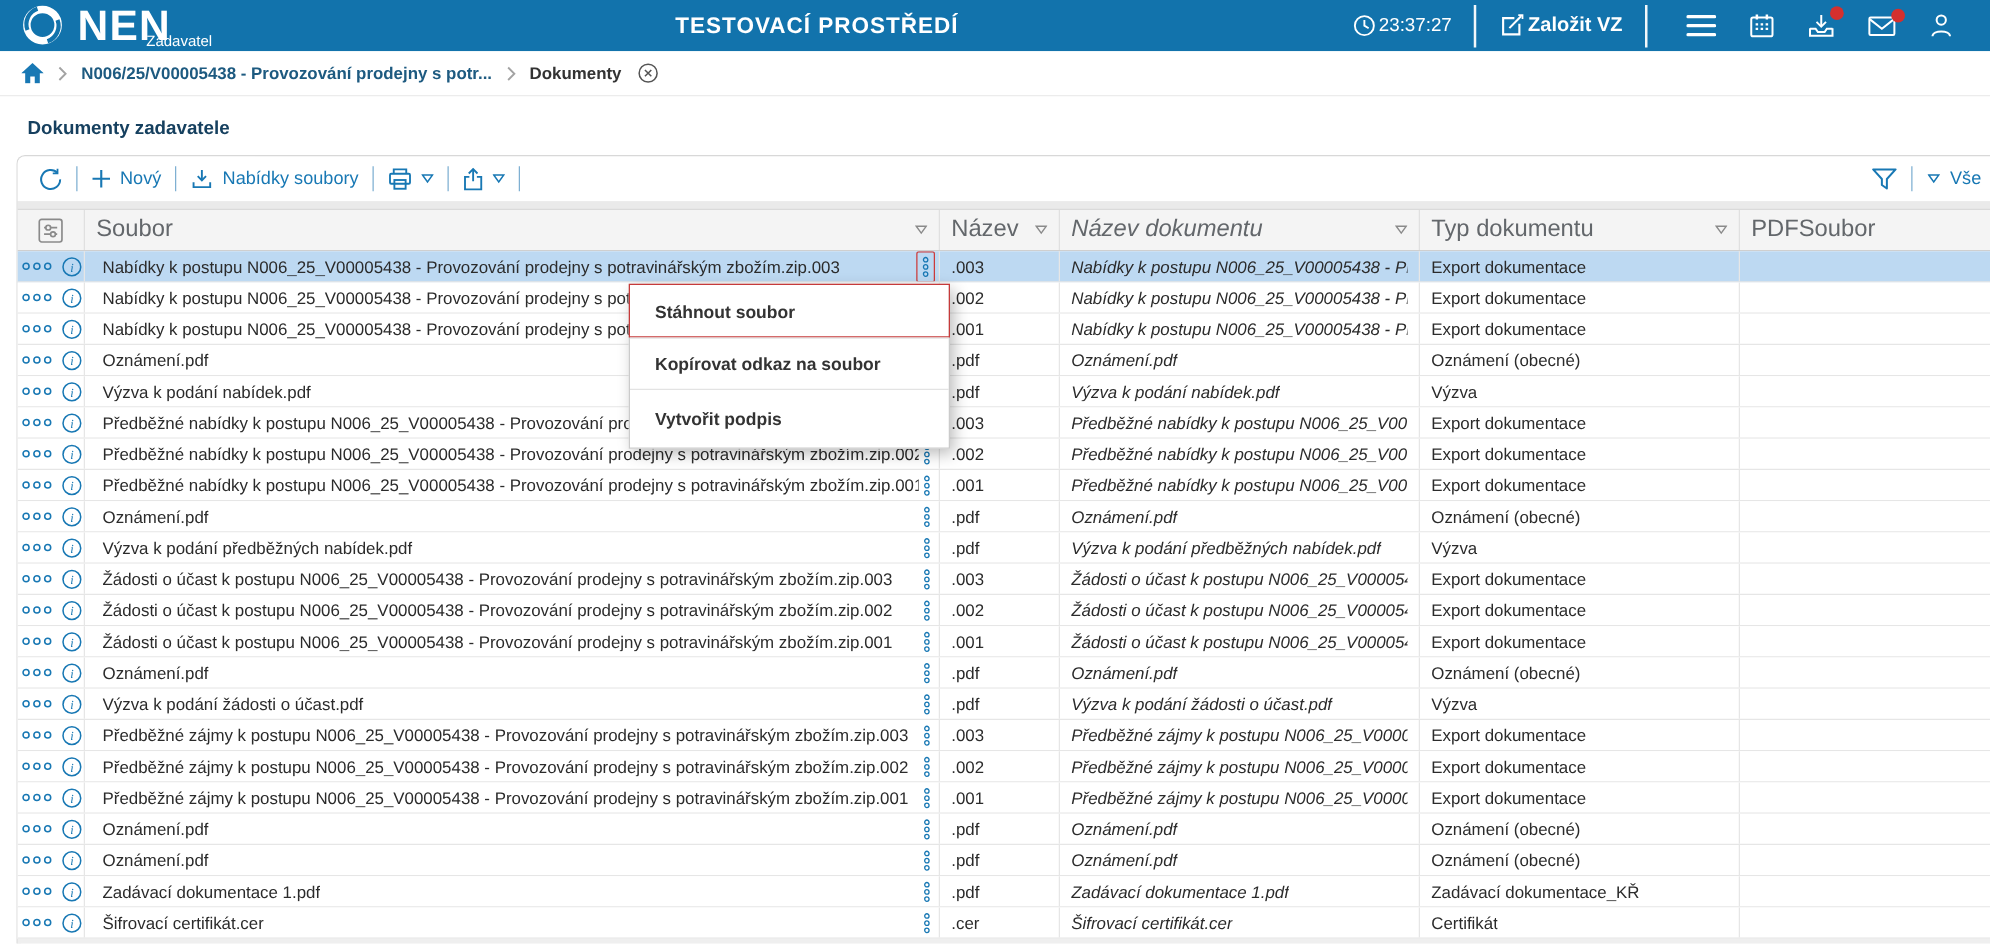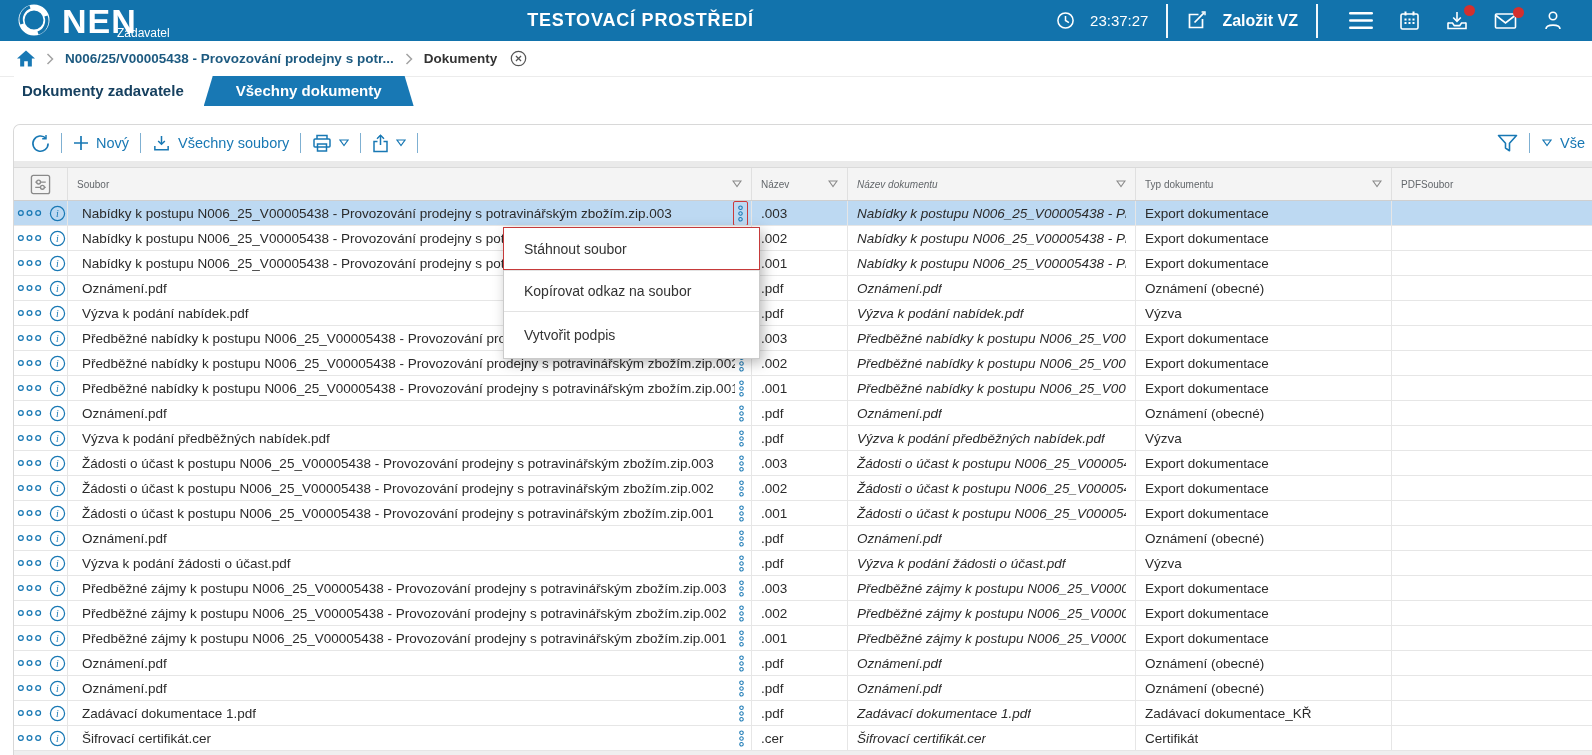--- a/index.html
+++ b/index.html
@@ -14,38 +14,38 @@
   .topbar {
     position:absolute; top:0; left:0; right:0; height:41px;
     background:#1273ac; color:#fff; display:flex; align-items:center;
   }
   .logo-wrap { position:relative; display:flex; align-items:center; padding-left:16px; width:225px; height:100%; }
   .logo-swirl { margin-right:10px; margin-top:-2px; }
   .logo-text { font-weight:bold; font-size:34px; letter-spacing:1px; line-height:36px; }
   .logo-sub { position:absolute; left:117px; bottom:1px; font-size:12px; font-weight:normal; }
   .bar-title { flex:1; text-align:center; font-weight:bold; font-size:18px; letter-spacing:.8px; white-space:nowrap; }
   .bar-right { display:flex; align-items:center; padding-right:16px; }
-  .bar-group { display:flex; align-items:center; gap:15px; white-space:nowrap; }
+  .bar-group { display:flex; align-items:center; gap:2px; white-space:nowrap; }
   .bar-time { font-size:15px; }
   .bar-create { font-weight:bold; font-size:16px; }
   .bar-divider { width:2px; height:34px; background:rgba(255,255,255,.95); margin:0 18px; }
   .bar-icon { position:relative; margin:0 13px; cursor:pointer; }
   .badge { position:absolute; top:-5px; right:-7px; width:11px; height:11px; border-radius:50%; background:#d4302e; }
 
   
   .breadcrumb {
     position:absolute; top:41px; left:0; right:0; height:36px; background:#fff;
     border-bottom:1px solid #ececec; display:flex; align-items:center; padding-left:17px; gap:11px;
   }
   .crumb { font-weight:bold; font-size:13.5px; color:#1d5a80; white-space:nowrap; }
   .crumb-current { color:#333; }
   .crumb-close { margin-left:2px; cursor:pointer; }
 
   
-  .tabbar { position:absolute; top:76px; left:14px; height:30px; display:flex; z-index:3; }
+  .tabbar { position:absolute; top:88px; left:14px; height:30px; display:flex; z-index:3; }
   .tab { line-height:30px; font-weight:bold; font-size:15px; white-space:nowrap; cursor:pointer; }
   .tab-active { background:#fff; color:#16405f; padding:0 28px 0 8px; }
   .tab-blue {
     background:#1878b4; color:#fff; padding:0 32px; margin-left:-8px;
     clip-path:polygon(9px 0, calc(100% - 9px) 0, 100% 100%, 0 100%);
   }
 
   
   .panel {
     position:absolute; top:124px; left:13px; right:0; bottom:0; background:#efefef;
@@ -59,21 +59,21 @@
   .tbtn { display:flex; align-items:center; gap:7px; padding:0 11px; cursor:pointer; white-space:nowrap; }
   .tsep { width:1px; height:20px; background:#7fb0d2; }
   .toolbar-right { margin-left:auto; display:flex; align-items:center; }
   .filter-preset { display:flex; align-items:center; gap:8px; padding:0 0 0 12px; width:62px; overflow:hidden; cursor:pointer; }
 
   .gridtop { height:7px; background:#eaeaea; border-bottom:1px solid #dadada; }
 
   
   .thead {
     height:33px; display:flex; background:#f4f4f4; border-bottom:1px solid #cfcfcf;
-    color:#63676b; font-size:10px; align-items:stretch;
+    color:#63676b; font-size:19px; align-items:stretch;
   }
   .th { display:flex; align-items:center; padding:0 9px; border-right:1px solid #e0e0e0; }
   .th-label { flex:1; white-space:nowrap; overflow:hidden; }
   .c-actions { width:54px; }
   .c-file { width:684px; }
   .c-format { width:96px; }
   .c-name { width:288px;font-style:italic; }
   .c-type { width:256px; }
   .c-pdf { flex:1; border-right:none !important; }
   .th.c-actions { justify-content:center; padding:0; }
@@ -90,21 +90,21 @@
   .file-text { white-space:nowrap; overflow:hidden; }
   .cell-text { white-space:nowrap; overflow:hidden; }
   .vdots-wrap { display:inline-flex; align-items:center; padding:2px 3px; flex:none; }
   .trigger-box { border:1px solid #cc3a3a; border-radius:2px; }
 
   
   .menu {
     position:absolute; left:503px; top:227px; width:257px; background:#fff;
     border:1px solid #cbcbcb; box-shadow:3px 4px 12px rgba(0,0,0,.28); z-index:20;
   }
-  .menu-item { display:flex; align-items:center; padding-left:20px; font-size:14px; font-weight:normal; color:#333; cursor:pointer; }
+  .menu-item { display:flex; align-items:center; padding-left:20px; font-size:14px; font-weight:bold; color:#333; cursor:pointer; }
   .mi-1 { height:43px; border:1px solid #c63a3a; margin:-1px -1px 0 -1px; }
   .mi-2 { height:40px; }
   .mi-3 { height:46px; }
   .menu-sep { height:1px; background:#e3e3e3; }
 </style>
 </head>
 <body>
 
 <div class="topbar">
   <div class="logo-wrap">
@@ -201,21 +201,20 @@
   <span class="crumb-close">
     <svg width="17" height="17" viewBox="0 0 18 18" fill="none" stroke="#555" stroke-width="1.3">
       <circle cx="9" cy="9" r="7.6"></circle>
         <path d="M6.3 6.3 L11.7 11.7 M11.7 6.3 L6.3 11.7"></path>
     </svg>
   </span>
 </div>
 
 <div class="tabbar">
   <div class="tab tab-active">Dokumenty zadavatele</div>
-  <div class="tab tab-blue">Všechny dokumenty</div>
 </div>
 
 <div class="panel">
 
   <div class="toolbar">
     <span class="tbtn">
       <svg width="19" height="19" viewBox="0 0 20 20" fill="none" stroke="#1878b4" stroke-width="1.7">
         <path d="M15.8 4.6 A8 8 0 1 0 18 10"></path>
           <path d="M15.8 1 V5 H11.8" stroke-width="1.5"></path>
       </svg>
@@ -231,21 +230,21 @@
     </span>
     <span class="tsep"></span>
     <span class="tbtn">
       <span>
         <svg width="19" height="19" viewBox="0 0 20 20" fill="none" stroke="#1878b4" stroke-width="1.6">
           <path d="M10 2 V10.5"></path>
             <path d="M6.5 7.3 L10 10.8 L13.5 7.3"></path>
             <path d="M3 12.5 V16.5 H17 V12.5"></path>
         </svg>
       </span>
-      <span>Všechny soubory</span>
+      <span>Nabídky soubory</span>
     </span>
     <span class="tsep"></span>
     <span class="tbtn">
       <span>
         <svg width="20" height="19" viewBox="0 0 20 19" fill="none" stroke="#1878b4" stroke-width="1.5">
           <path d="M5 5 V1.5 H15 V5"></path>
             <rect x="2" y="5" width="16" height="8" rx="1"></rect>
             <rect x="5.5" y="10" width="9" height="7"></rect>
         </svg>
       </span>

